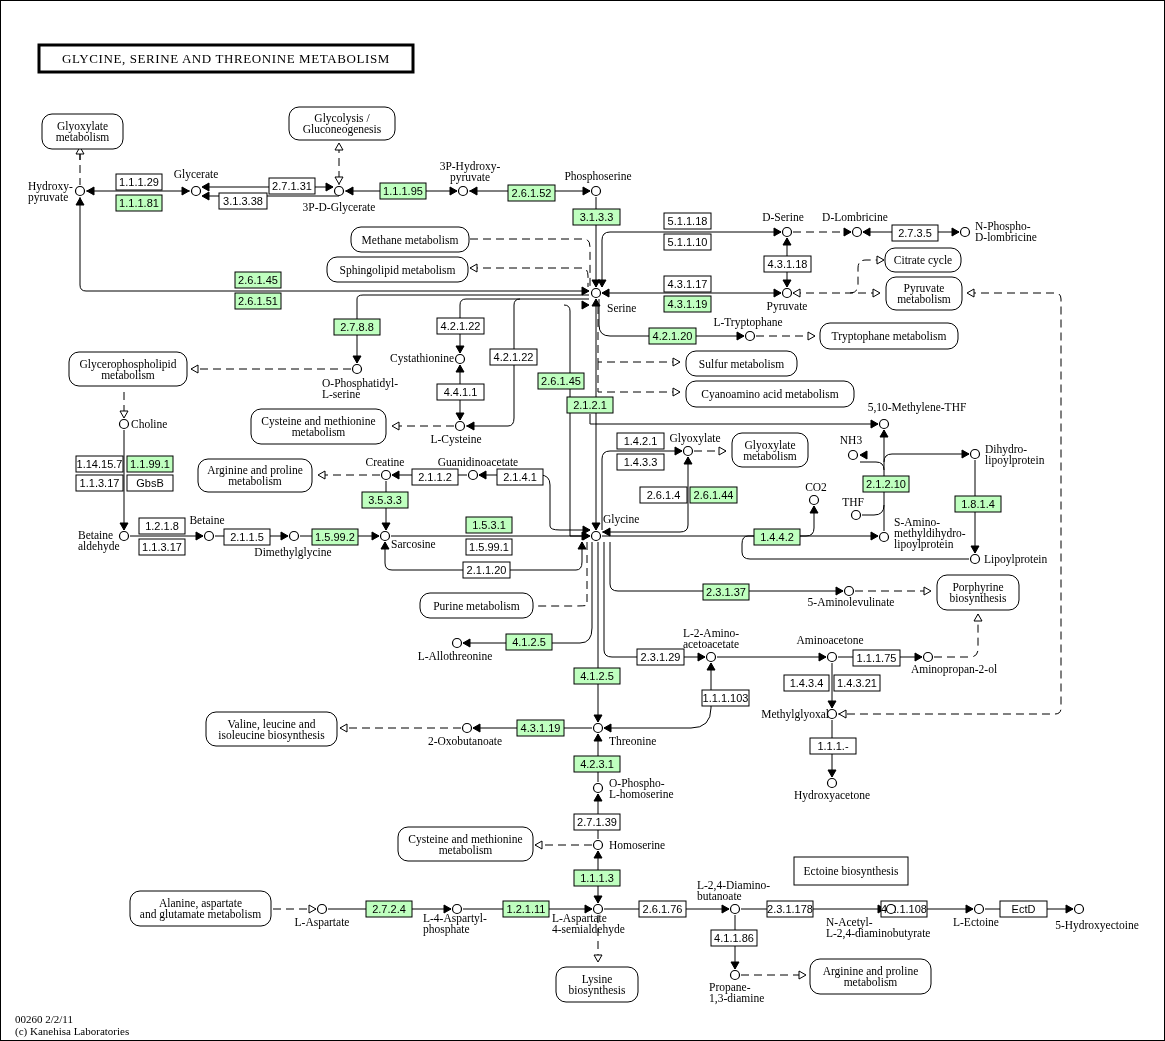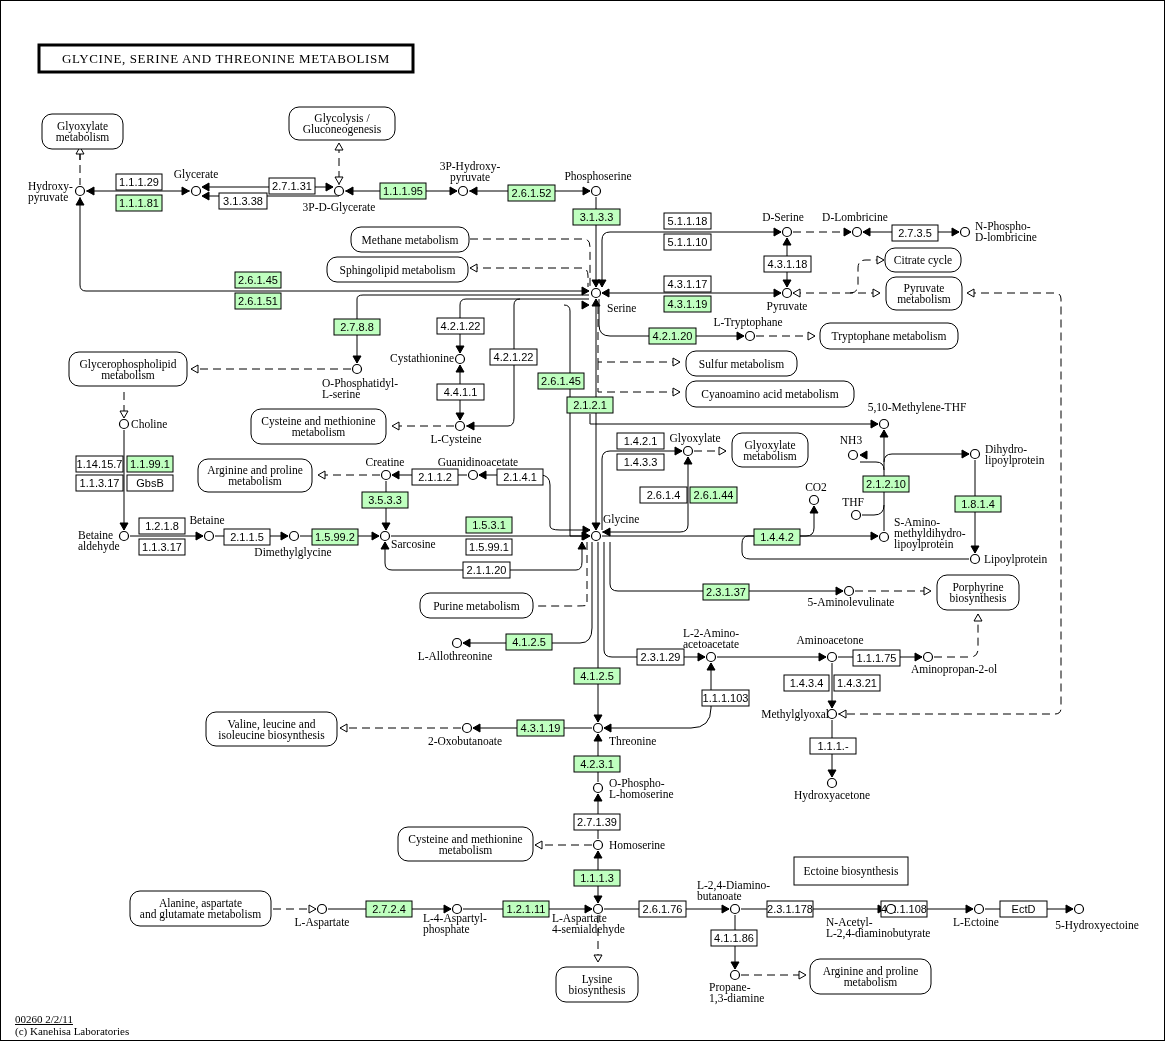--- a/index.html
+++ b/index.html
@@ -774,14 +774,14 @@
       </g>
     </g>
   <g id="g-sec">
       <g>
         <rect x="794" y="857" width="114" height="28" fill="#fff" stroke="#000" stroke-width="1"></rect>
         <text x="851" y="875" text-anchor="middle">Ectoine biosynthesis</text>
       </g>
     </g>
 </svg>
 
-<div class="footer" style="top:1013px;text-decoration:underline;">00260 2/2/11</div>
+<div class="footer" style="top:1013px;">00260 2/2/11</div>
 <div class="footer" style="top:1025px;text-align:right;">(c) Kanehisa Laboratories</div>
 
 </body></html>

